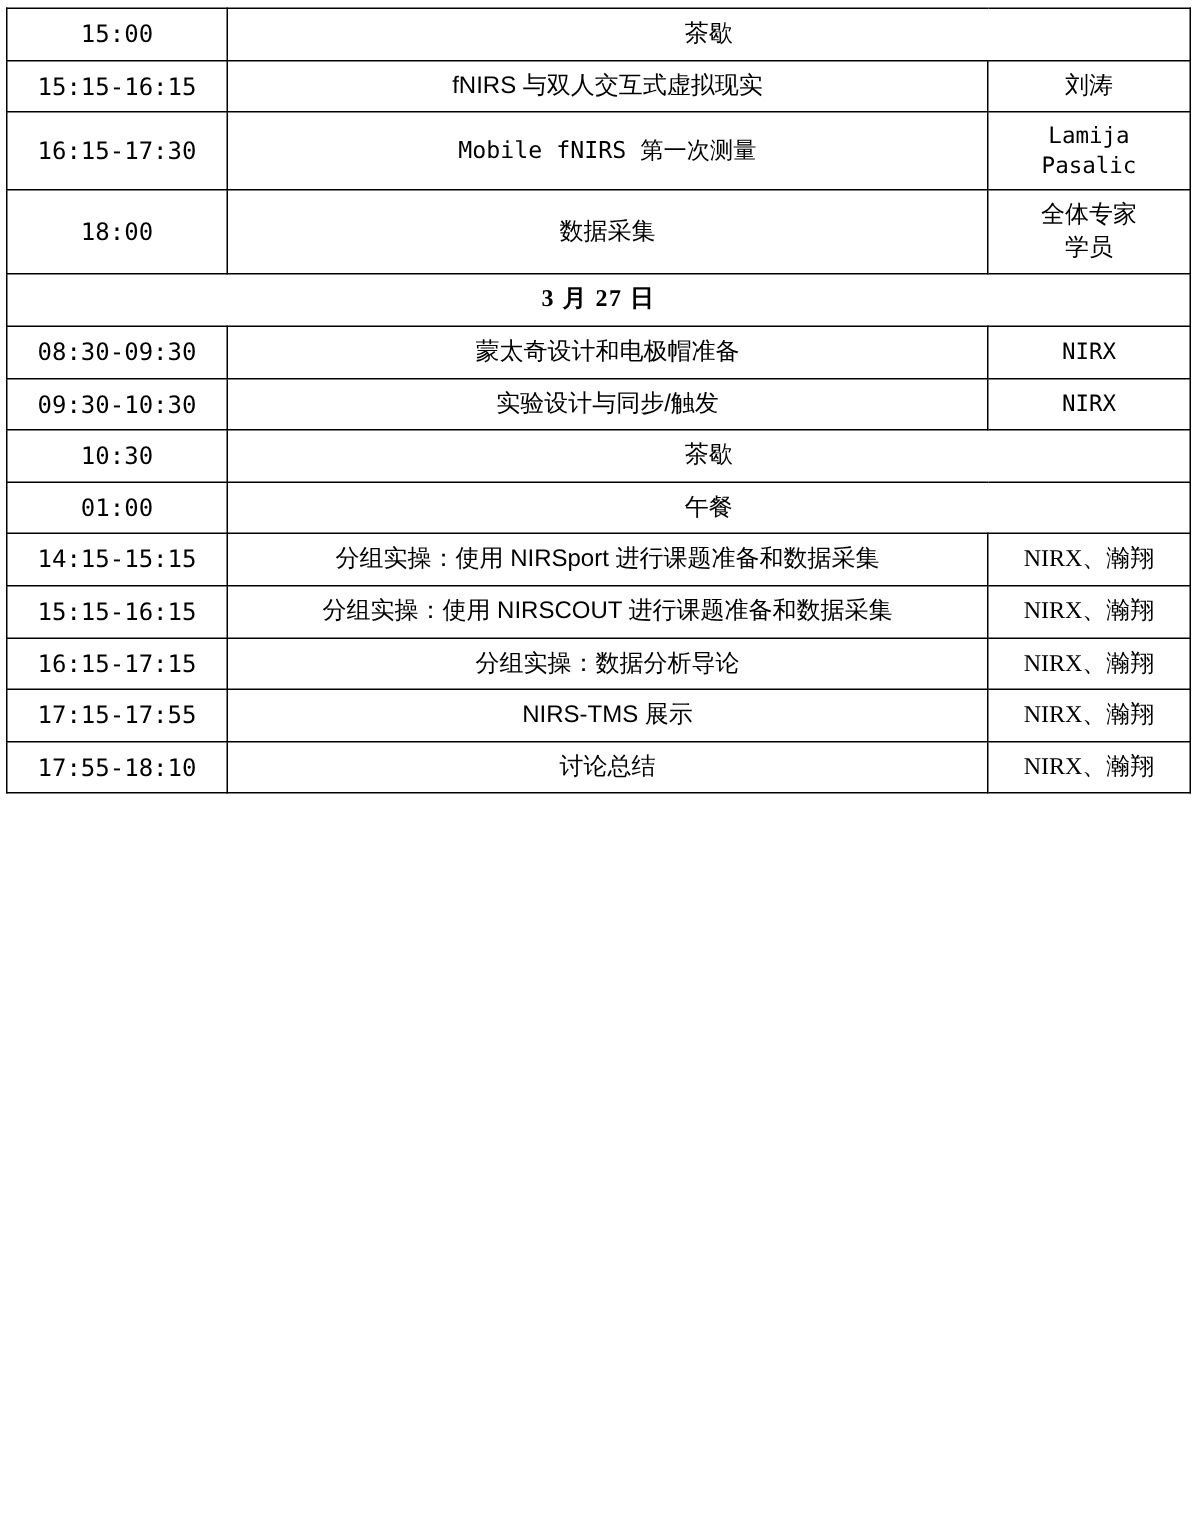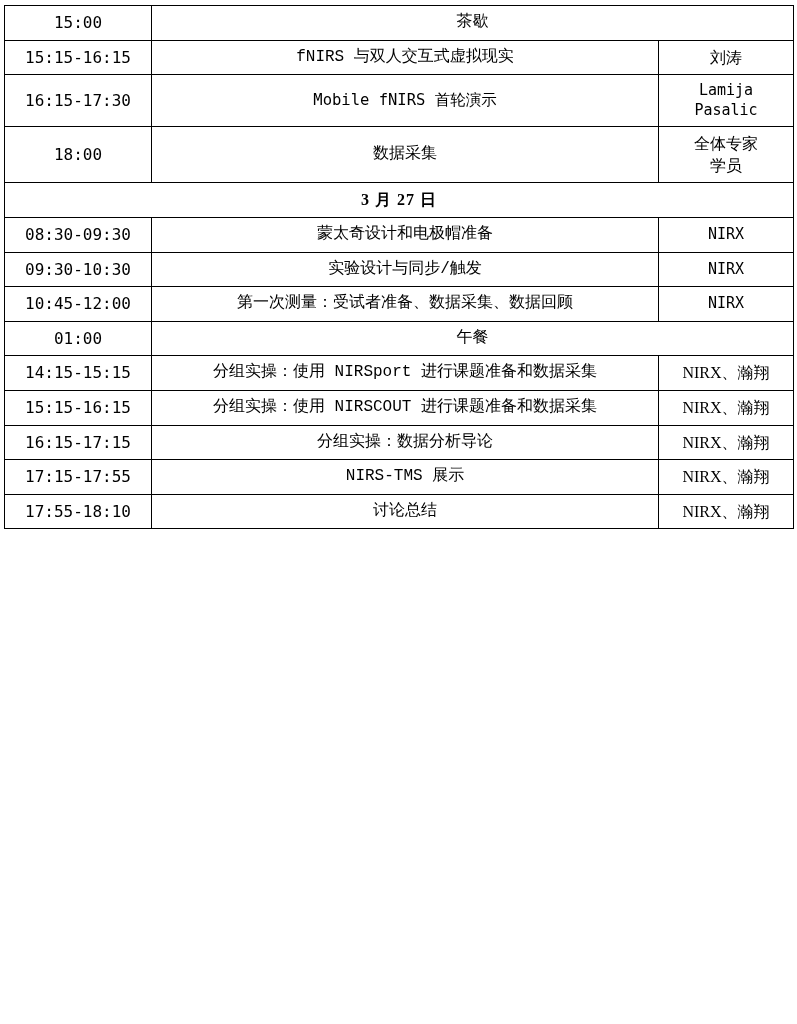--- a/index.html
+++ b/index.html
@@ -35,21 +35,21 @@
   col.c-time { width: 147px; }
   col.c-title { width: 507px; }
   col.c-person { width: 135px; }
 
   td.time {
     font-family: "DejaVu Sans Mono", monospace;
     font-size: 14.5px;
     letter-spacing: 0px;
   }
   td.title {
-    font-family: Liberation Mono, monospace;
+    font-family: Liberation Sans, sans-serif;
     font-size: 16.5px;
   }
   td.title.mono {
     font-family: "DejaVu Sans Mono", monospace;
     font-size: 15.5px;
   }
   td.person {
     font-family: "Liberation Serif", serif;
     font-size: 16px;
   }
@@ -83,45 +83,44 @@
           <td class="time">15:00</td>
           <td class="title" colspan="2">茶歇</td>
         </tr>
         <tr class="row-mid">
           <td class="time">15:15-16:15</td>
           <td class="title" colspan="1">fNIRS 与双人交互式虚拟现实</td>
           <td class="person">刘涛</td>
         </tr>
         <tr class="row-mid">
           <td class="time">16:15-17:30</td>
-          <td class="title mono" colspan="1">Mobile fNIRS 首轮演示</td>
+          <td class="title mono" colspan="1">Mobile fNIRS 第一次测量</td>
           <td class="person mono">Lamija<br>Pasalic</td>
         </tr>
         <tr class="row-mid">
           <td class="time">18:00</td>
           <td class="title" colspan="1">数据采集</td>
           <td class="person">全体专家<br>学员</td>
         </tr>
         <tr>
           <td class="daybreak" colspan="3">3 月 27 日</td>
         </tr>
         <tr class="row-mid">
           <td class="time">08:30-09:30</td>
           <td class="title" colspan="1">蒙太奇设计和电极帽准备</td>
           <td class="person mono">NIRX</td>
         </tr>
         <tr class="row-mid">
           <td class="time">09:30-10:30</td>
           <td class="title" colspan="1">实验设计与同步/触发</td>
           <td class="person mono">NIRX</td>
         </tr>
-        <tr class="row-mid">
-          <td class="time">10:45-12:00</td>
-          <td class="title" colspan="1">第一次测量：受试者准备、数据采集、数据回顾</td>
-          <td class="person mono">NIRX</td>
+        <tr class="row-tall">
+          <td class="time">10:30</td>
+          <td class="title" colspan="2">茶歇</td>
         </tr>
         <tr class="row-tall">
           <td class="time">01:00</td>
           <td class="title" colspan="2">午餐</td>
         </tr>
         <tr class="row-mid">
           <td class="time">14:15-15:15</td>
           <td class="title" colspan="1">分组实操：使用 NIRSport 进行课题准备和数据采集</td>
           <td class="person">NIRX、瀚翔</td>
         </tr>

